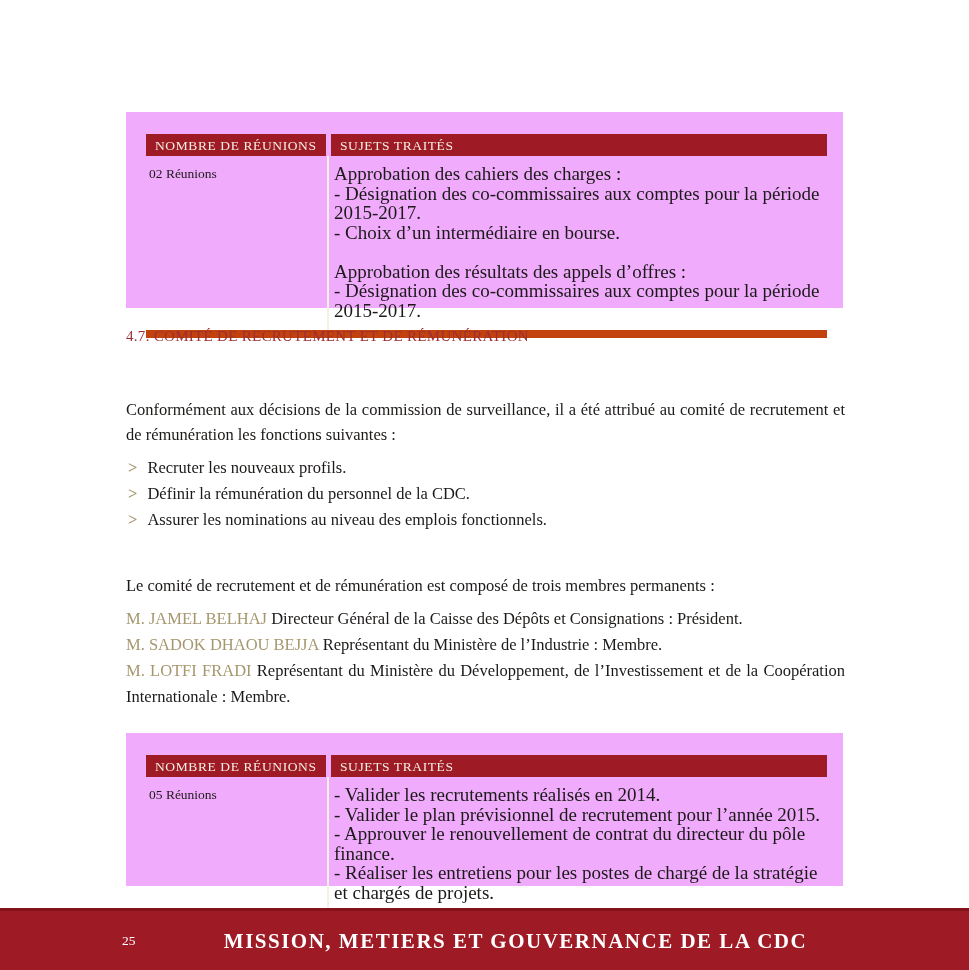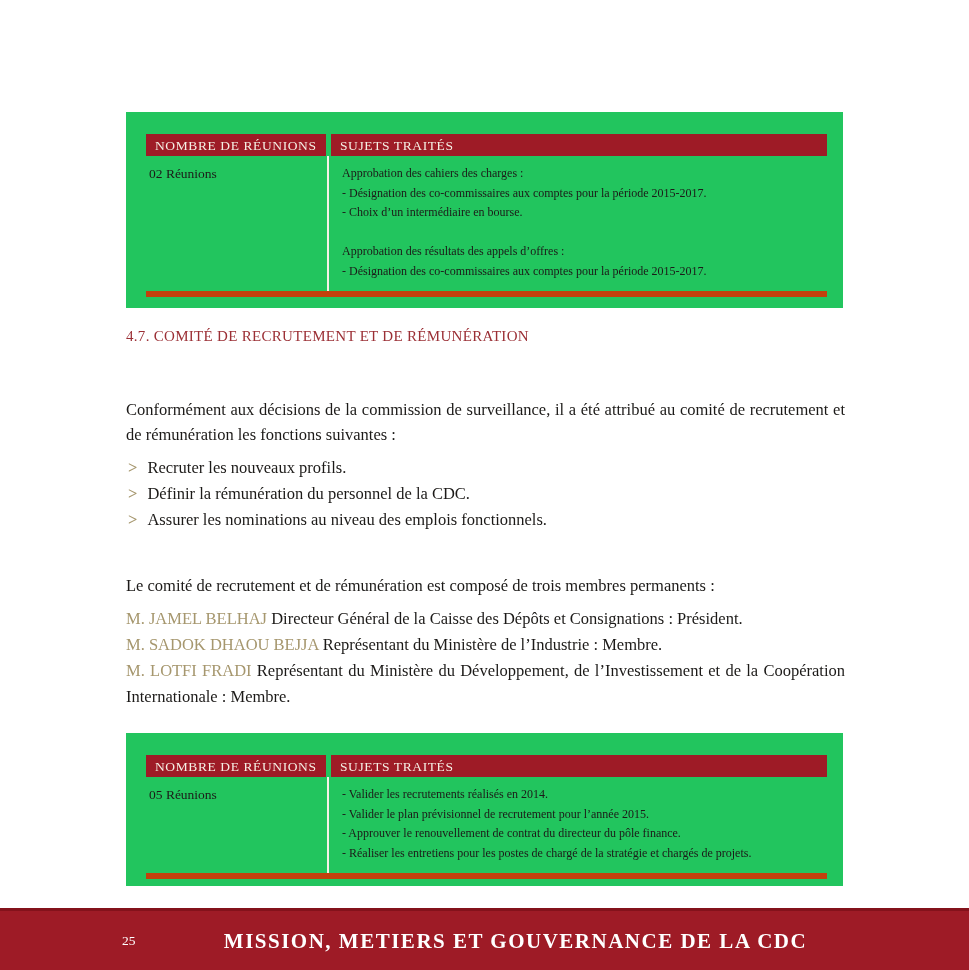--- a/index.html
+++ b/index.html
@@ -8,44 +8,44 @@
     position:relative;
     background:#ffffff;
     font-family:"Liberation Serif", serif;
     color:#1c1a18;
     overflow:hidden;
   }
 
   
   .panel {
     position:absolute; left:126px; width:717px;
-    background:#22c55e;
+    background:#f0abfc;
   }
   #panel1 { top:112px; height:196px; }
   #panel2 { top:733px; height:153px; }
 
   .doc-table { padding:22px 16px 0 20px; }
   .t-head { display:flex; gap:5px; }
   .t-cell-h {
     background:#9E1B26; color:#F5EFE4;
     font-size:13.5px; letter-spacing:0.6px;
     height:22px; box-sizing:border-box;
     padding:3px 0 0 9px; line-height:17px;
     white-space:nowrap;
   }
   .t-h1 { width:180px; }
   .t-h2 { flex:1; }
-  .t-body { display:flex; border-bottom:6px solid #c2410c; }
+  .t-body { display:flex; border-bottom:8px solid #c2410c; }
   .t-c1 {
     width:183px; box-sizing:border-box;
     border-right:2px solid #F6F1E7;
     padding:8px 0 10px 3px;
     font-size:13.5px;
   }
-  .t-c2 { flex:1; padding:8px 6px 10px 13px; font-size:12px; }
+  .t-c2 { flex:1; padding:8px 6px 10px 5px; font-size:19px; }
   .tline { min-height:19.5px; line-height:19.5px; }
 
   
   #heading {
     position:absolute; left:126px; top:328px;
     font-size:15px; color:#9B2F35; letter-spacing:0.3px;
     white-space:nowrap;
   }
 
   .para {

